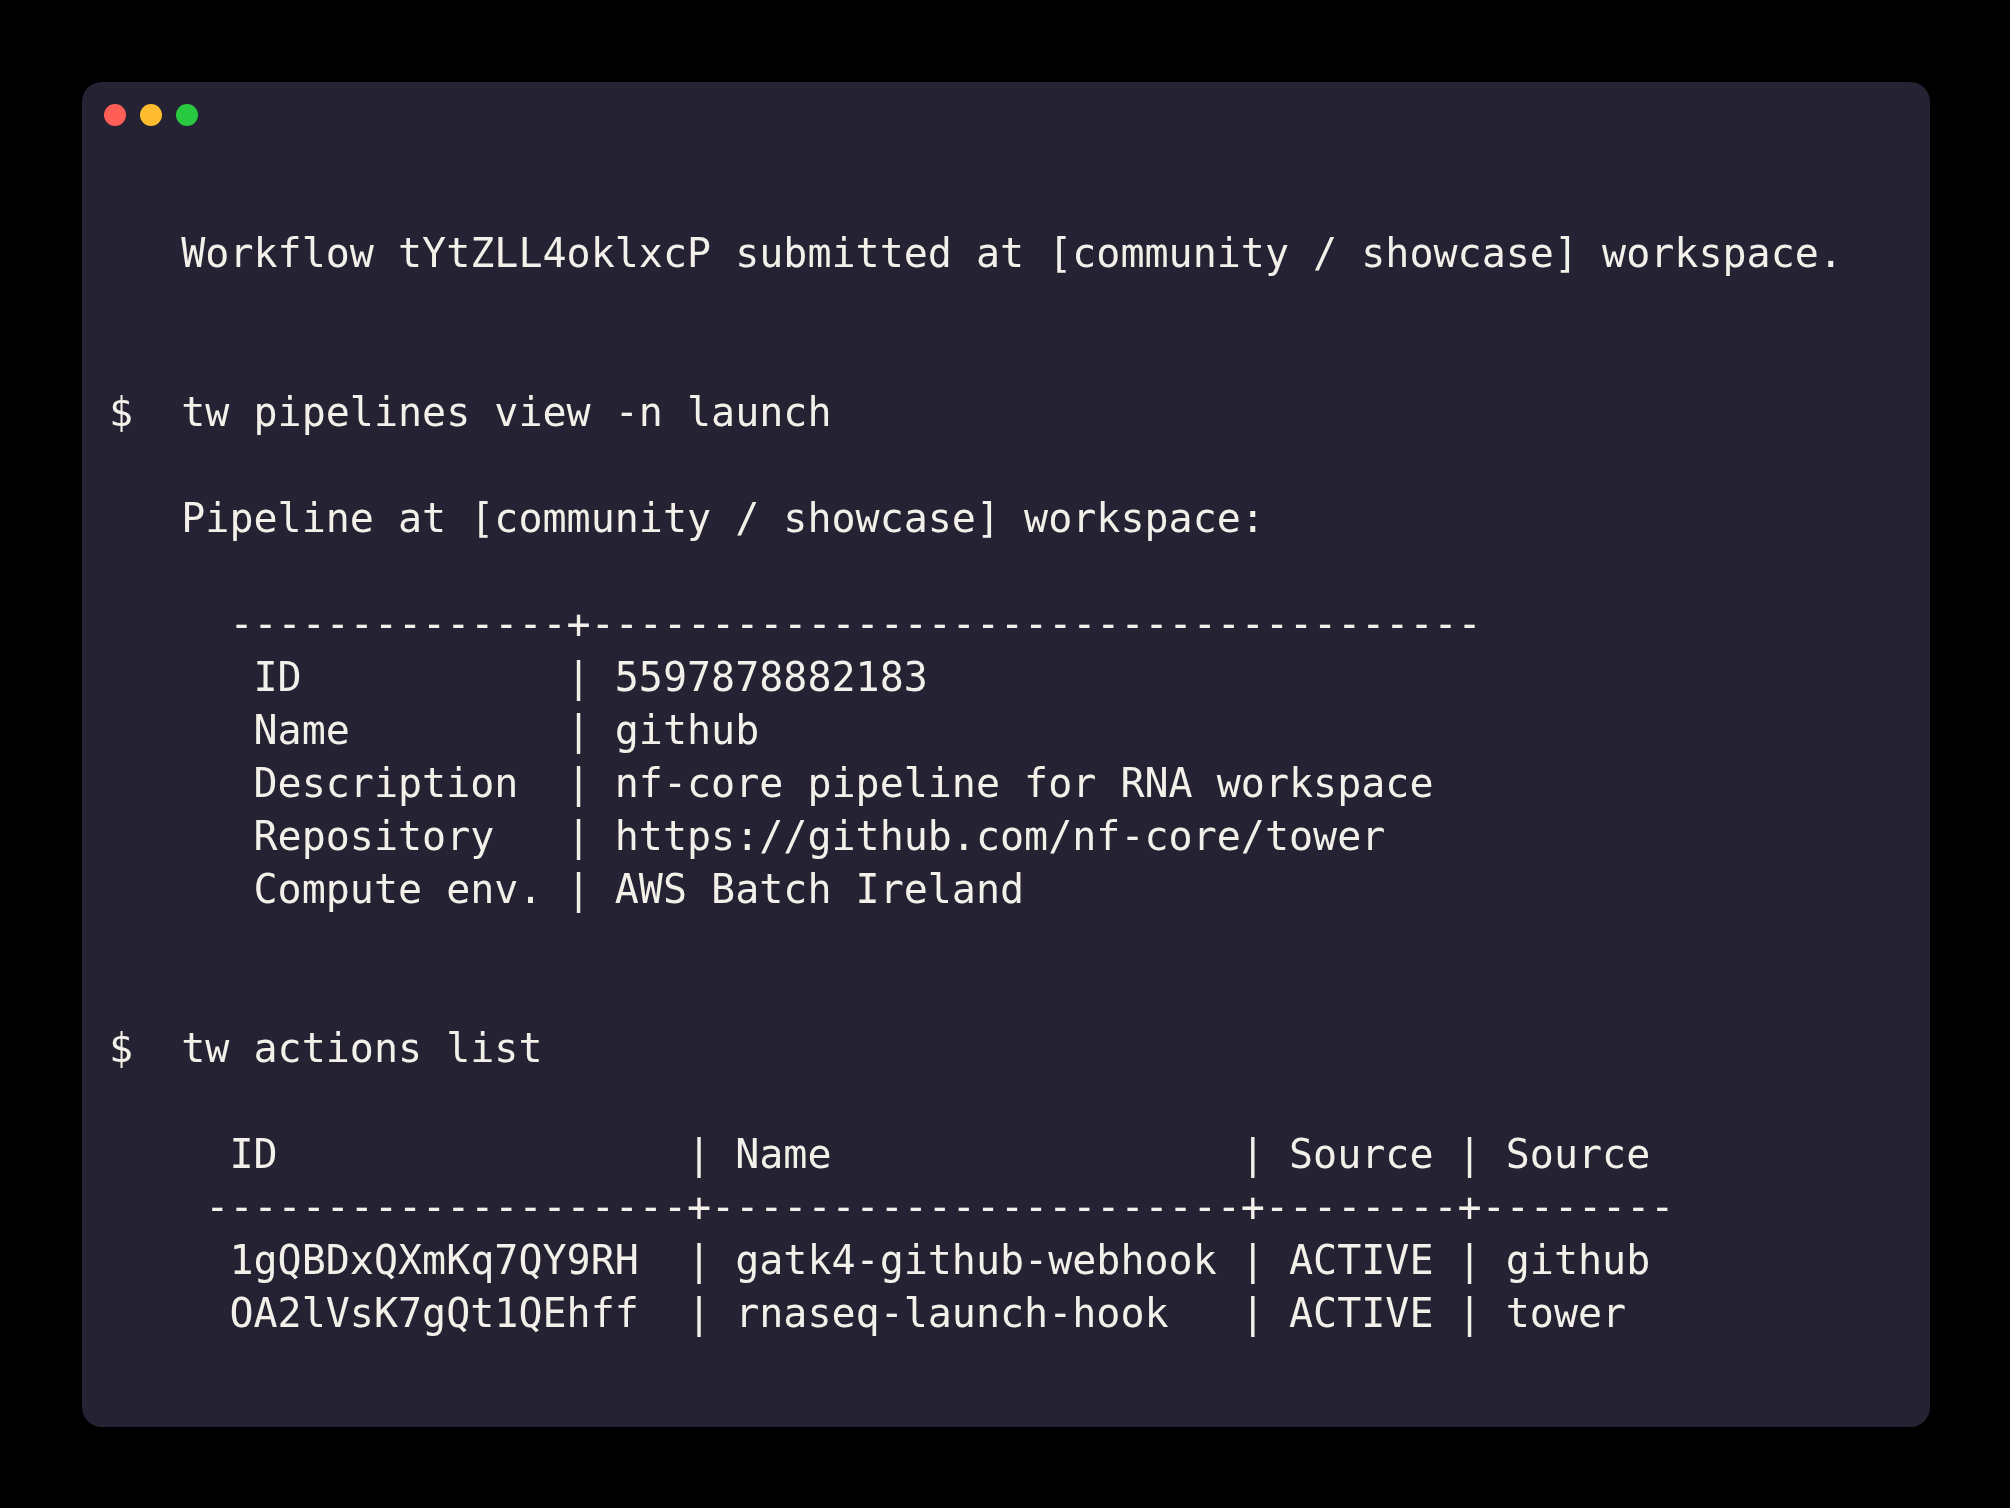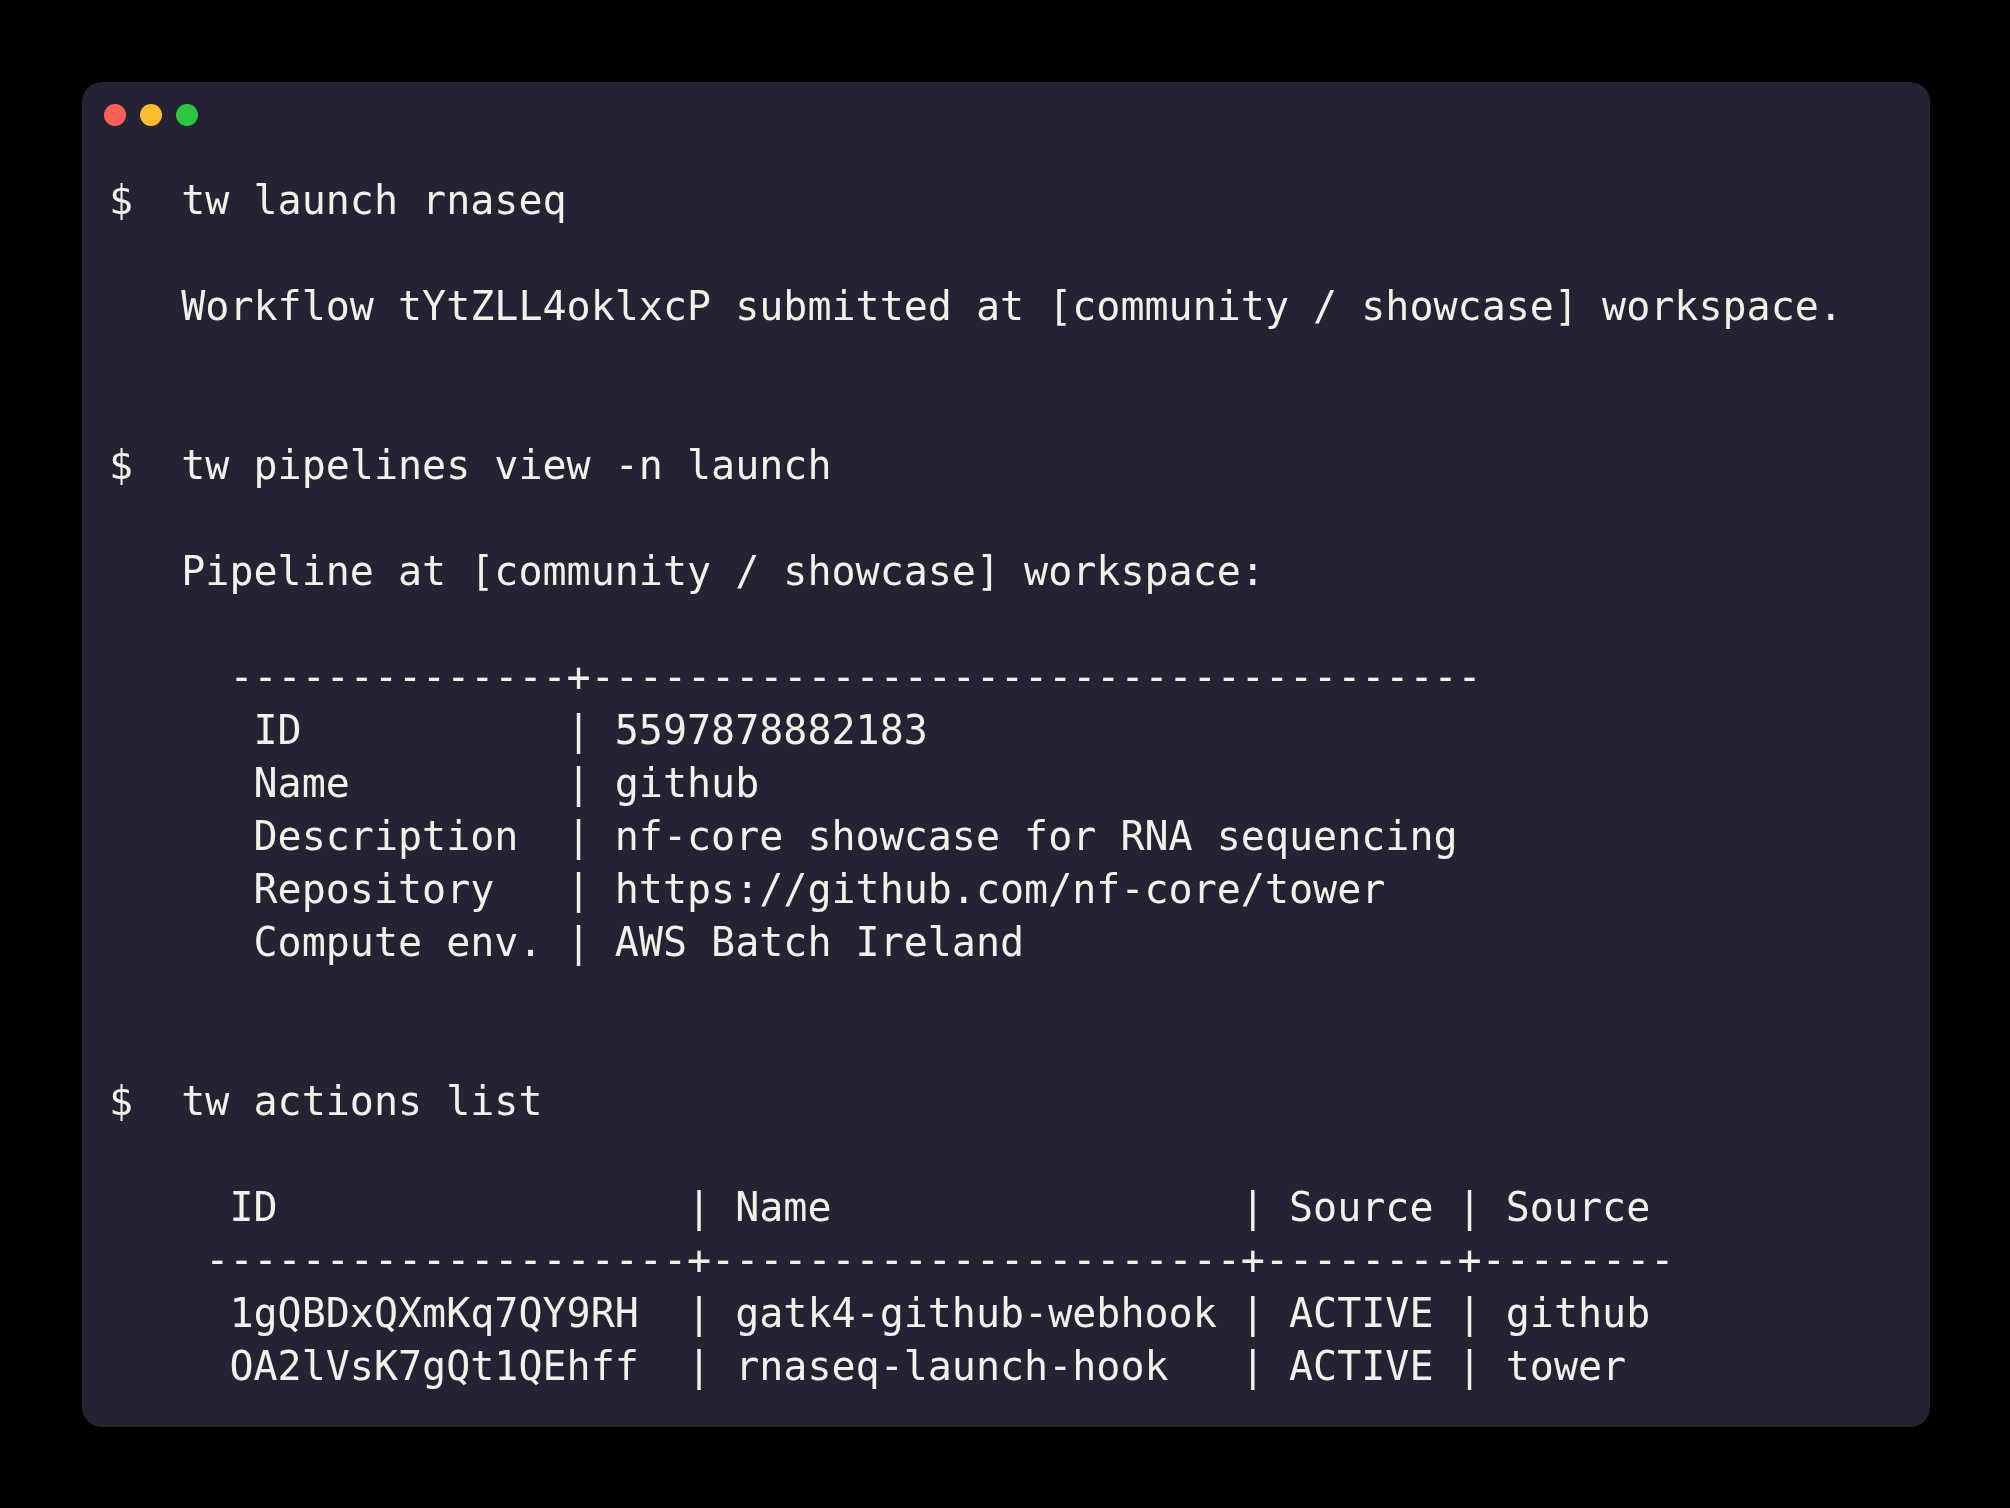--- a/index.html
+++ b/index.html
@@ -60,33 +60,32 @@
 </head>
 <body>
 
 <div class="window">
   <div class="titlebar">
     <span class="dot red"></span>
     <span class="dot yellow"></span>
     <span class="dot green"></span>
   </div>
   <div class="term">
-      <div class="line">$  tw launch rnaseq</div>
       <div class="line"></div>
       <div class="line">   Workflow tYtZLL4oklxcP submitted at [community / showcase] workspace.</div>
       <div class="line"></div>
       <div class="line"></div>
       <div class="line">$  tw pipelines view -n launch</div>
       <div class="line"></div>
       <div class="line">   Pipeline at [community / showcase] workspace:</div>
       <div class="line"></div>
       <div class="line">     --------------+-------------------------------------</div>
       <div class="line">      ID           | 5597878882183</div>
       <div class="line">      Name         | github</div>
-      <div class="line">      Description  | nf-core showcase for RNA sequencing</div>
+      <div class="line">      Description  | nf-core pipeline for RNA workspace</div>
       <div class="line">      Repository   | https://github.com/nf-core/tower</div>
       <div class="line">      Compute env. | AWS Batch Ireland</div>
       <div class="line"></div>
       <div class="line"></div>
       <div class="line">$  tw actions list</div>
       <div class="line"></div>
       <div class="line">     ID                 | Name                 | Source | Source</div>
       <div class="line">    --------------------+----------------------+--------+--------</div>
       <div class="line">     1gQBDxQXmKq7QY9RH  | gatk4-github-webhook | ACTIVE | github</div>
       <div class="line">     OA2lVsK7gQt1QEhff  | rnaseq-launch-hook   | ACTIVE | tower</div>

